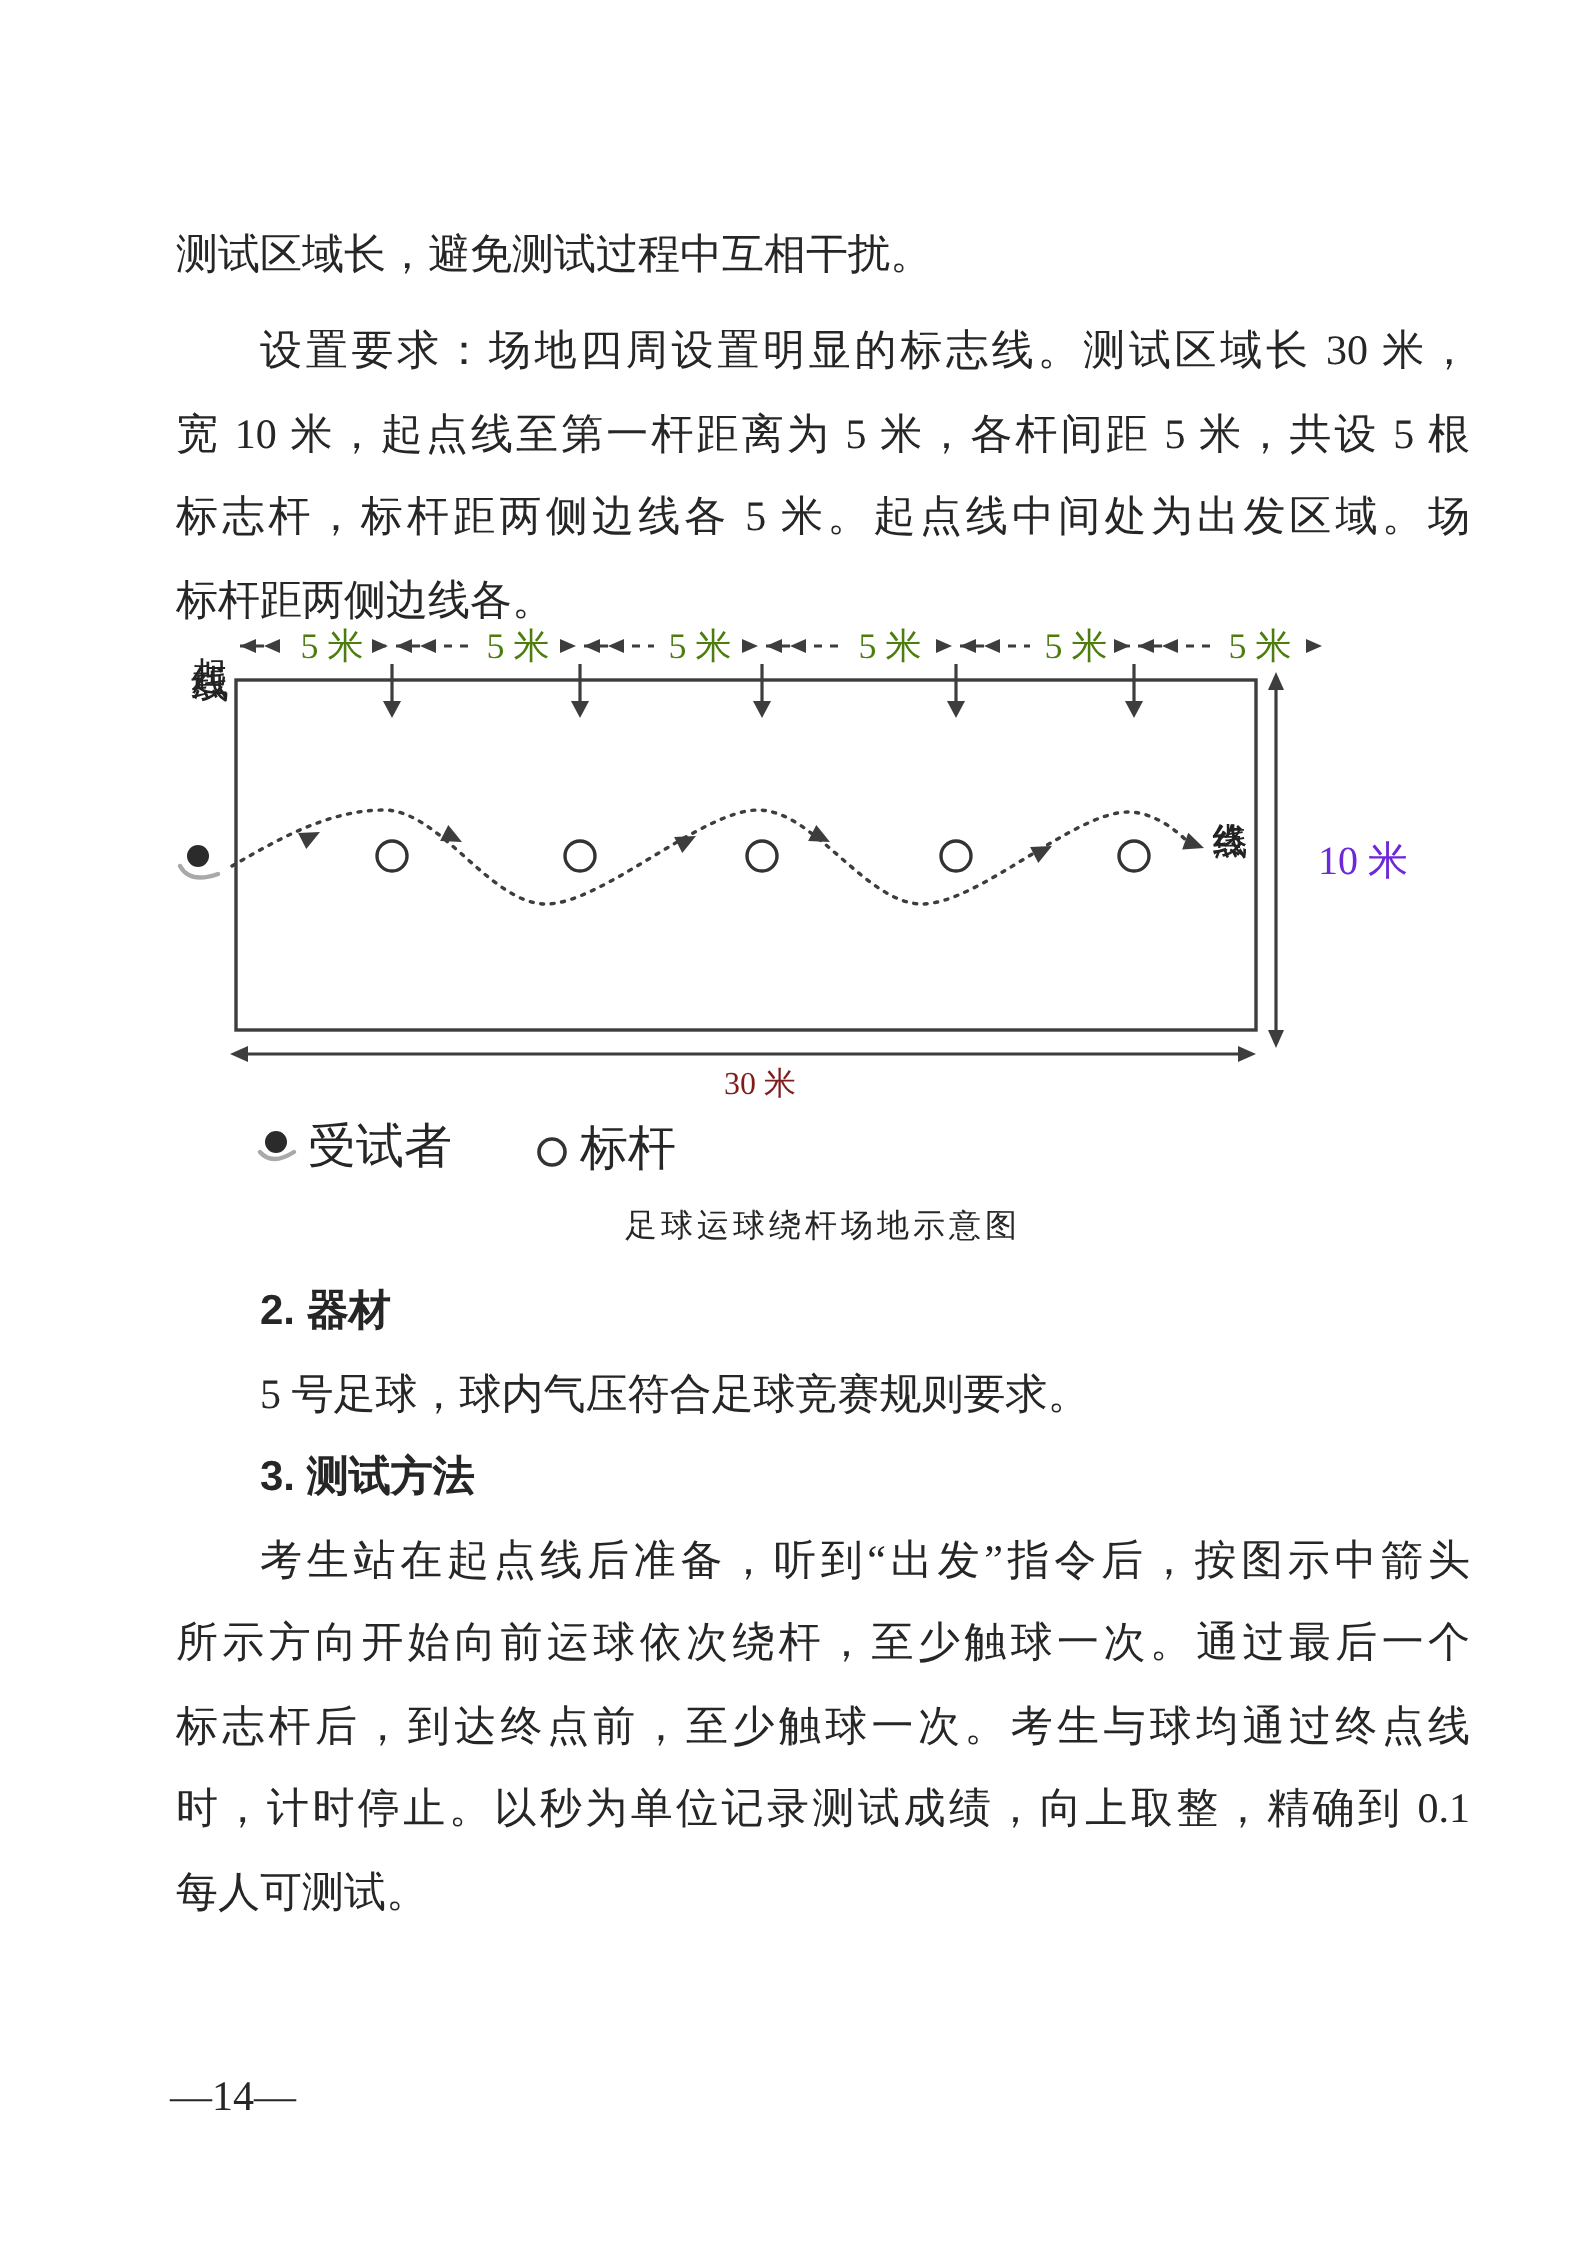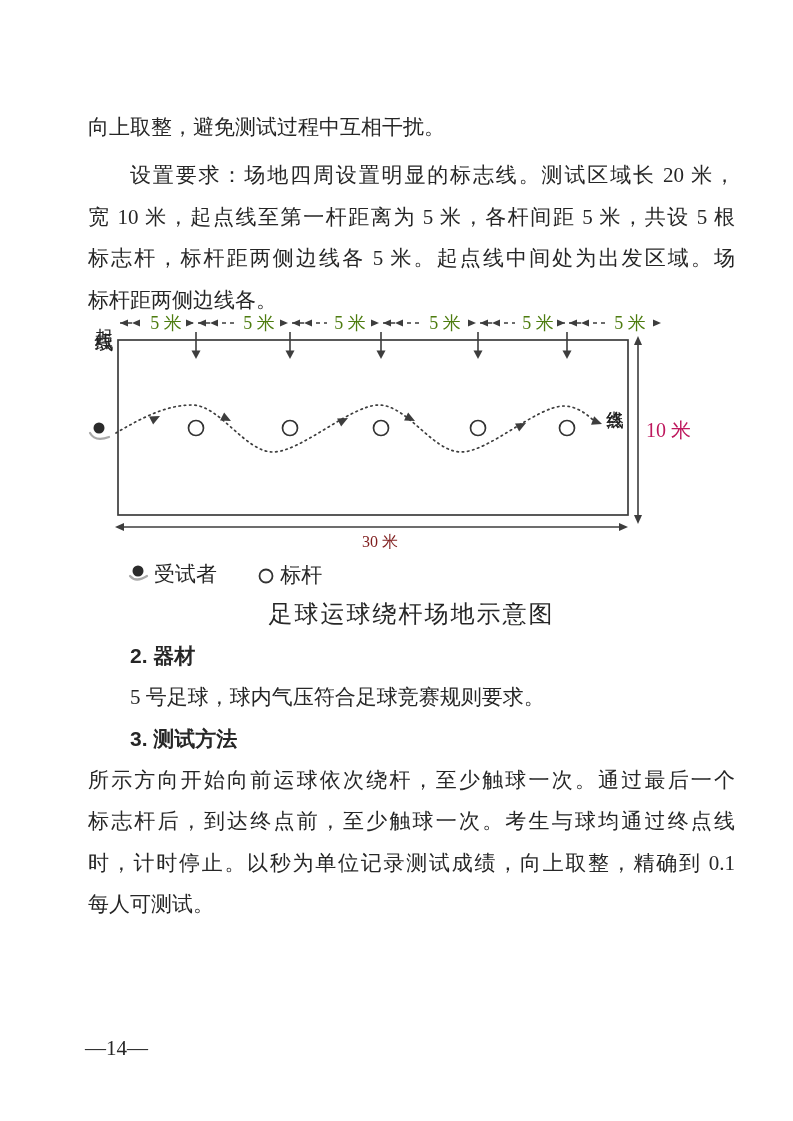--- a/index.html
+++ b/index.html
@@ -25,44 +25,44 @@
   .seg-label{
     position:absolute;top:0;width:44px;height:22px;line-height:22px;
     text-align:center;font-size:18px;color:#4d7c0f;background:transparent;
   }
   .vtext{
     position:absolute;writing-mode:vertical-rl;text-orientation:upright;
     color:#222;letter-spacing:2px;
   }
   #start-line-label{left:6px;top:1px;font-size:19px;}
   #finish-line-label{left:518px;top:85px;font-size:17.5px;letter-spacing:0;}
-  #width-label{position:absolute;left:561px;top:105px;font-size:20px;color:#be185d;white-space:nowrap;}
+  #width-label{position:absolute;left:574px;top:105px;font-size:20px;color:#6d28d9;white-space:nowrap;}
   #length-label{position:absolute;left:245px;top:220px;width:100px;text-align:center;font-size:16px;color:#7f1d1d;}
   
   #legend{position:absolute;left:88px;top:558px;width:647px;height:32px;
-    padding-left:40px;box-sizing:border-box;font-size:21px;line-height:32px;}
+    padding-left:40px;box-sizing:border-box;font-size:24px;line-height:32px;}
   .legend-item{display:inline-flex;align-items:center;margin-right:34px;}
   .legend-item svg{margin-right:4px;}
   
   #caption{position:absolute;left:88px;top:594px;width:647px;text-align:center;
-    font-size:24px;letter-spacing:2px;line-height:40px;}
+    font-size:16px;letter-spacing:2px;line-height:40px;}
   
   #pageno{position:absolute;left:70px;top:1036px;font-size:21px;letter-spacing:0;margin-left:15px;}
 </style>
 </head>
 <body>
 
 <div id="page">
 
   <div class="textblock" style="top:107px">
-    <div class="bline">向上取整，避免测试过程中互相干扰。</div>
+    <div class="bline">测试区域长，避免测试过程中互相干扰。</div>
   </div>
 
   <div class="textblock" style="top:155px">
-    <div class="bline just indent">设置要求：场地四周设置明显的标志线。测试区域长 20 米，</div>
+    <div class="bline just indent">设置要求：场地四周设置明显的标志线。测试区域长 30 米，</div>
     <div class="bline just">宽 10 米，起点线至第一杆距离为 5 米，各杆间距 5 米，共设 5 根</div>
     <div class="bline just">标志杆，标杆距两侧边线各 5 米。起点线中间处为出发区域。场</div>
     <div class="bline">标杆距两侧边线各。</div>
   </div>
 
   <div id="figure">
     <svg id="figsvg" width="668" height="250" viewBox="0 0 668 250">
 
       <rect x="33" y="28" width="510" height="175" fill="none" stroke="#3d3d3d" stroke-width="1.7"></rect>
 
@@ -173,20 +173,21 @@
       <span>标杆</span>
     </span>
   </div>
 
   <div id="caption">足球运球绕杆场地示意图</div>
 
   <div class="textblock" style="top:635px">
     <div class="bline heading indent">2. 器材</div>
     <div class="bline indent">5 号足球，球内气压符合足球竞赛规则要求。</div>
     <div class="bline heading indent">3. 测试方法</div>
+    <div class="bline just indent">考生站在起点线后准备，听到“出发”指令后，按图示中箭头</div>
     <div class="bline just">所示方向开始向前运球依次绕杆，至少触球一次。通过最后一个</div>
     <div class="bline just">标志杆后，到达终点前，至少触球一次。考生与球均通过终点线</div>
     <div class="bline just">时，计时停止。以秒为单位记录测试成绩，向上取整，精确到 0.1</div>
     <div class="bline">每人可测试。</div>
   </div>
 
   <div id="pageno">—14—</div>
 
 </div>
 

